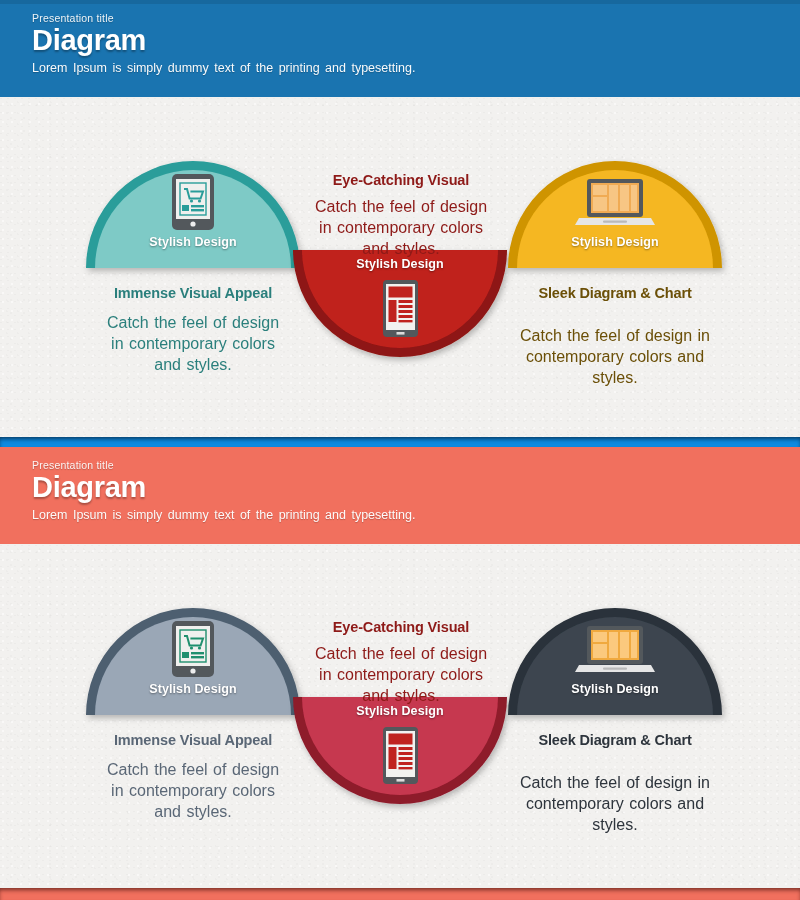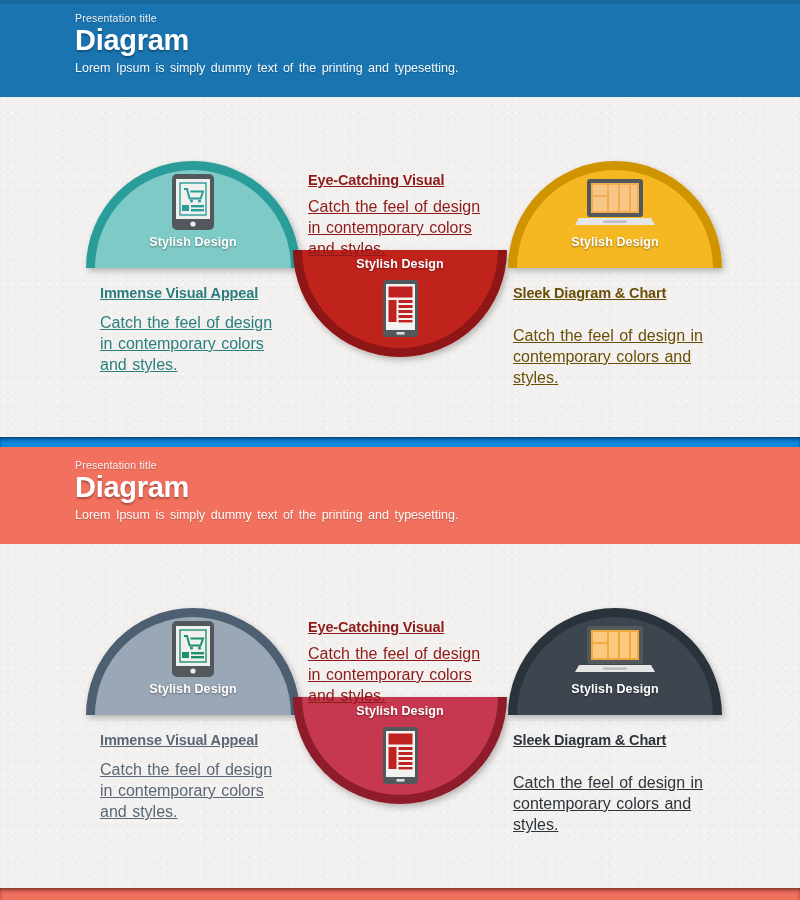--- a/index.html
+++ b/index.html
@@ -23,21 +23,21 @@
       radial-gradient(circle at 13% 22%, rgba(0,0,0,.022) 0 1px, transparent 1px),
       radial-gradient(circle at 61% 47%, rgba(0,0,0,.02) 0 1px, transparent 1px),
       radial-gradient(circle at 37% 78%, rgba(255,255,255,.5) 0 1px, transparent 1px),
       radial-gradient(circle at 85% 63%, rgba(0,0,0,.018) 0 1px, transparent 1px);
     background-size: 7px 7px, 11px 11px, 9px 9px, 13px 13px;
   }
 
   
   .hdr { position: absolute; left: 0; top: 0; width: 800px; }
   .hdr-top-rule { position:absolute; left:0; top:0; width:800px; height:4px; }
-  .hdr-inner { padding: 12px 0 0 32px; margin-left: 43px; }
+  .hdr-inner { padding: 12px 0 0 32px; }
   .eyebrow {
     font-size: 10.5px; color: rgba(255,255,255,.92); letter-spacing: .2px;
     text-shadow: 0 1px 1px rgba(0,0,0,.22);
   }
   .hdr-title {
     font-size: 29px; font-weight: bold; color: #ffffff; line-height: 1.08;
     letter-spacing: -.3px; margin-top: 1px;
     text-shadow: 0 2px 2px rgba(0,0,0,.30);
   }
   .hdr-sub {
@@ -55,21 +55,21 @@
   .node-label {
     position: absolute; width: 100%; text-align: center;
     font-size: 12.5px; font-weight: bold; color: #ffffff;
     text-shadow: 0 1px 2px rgba(0,0,0,.40);
     letter-spacing: .1px;
   }
 
   .icon-holder { position: absolute; }
 
   
-  .txt { position: absolute; text-align: left; text-decoration: underline; }
+  .txt { position: absolute; text-align: center; }
   .txt h3 {
     font-size: 14.5px; font-weight: bold; line-height: 1.22;
     letter-spacing: -.15px;
   }
   .txt p {
     font-size: 16px; line-height: 1.33; margin-top: 9px; word-spacing: 1px;
   }
   .txt.tight p { margin-top: 6px; }
 
   

